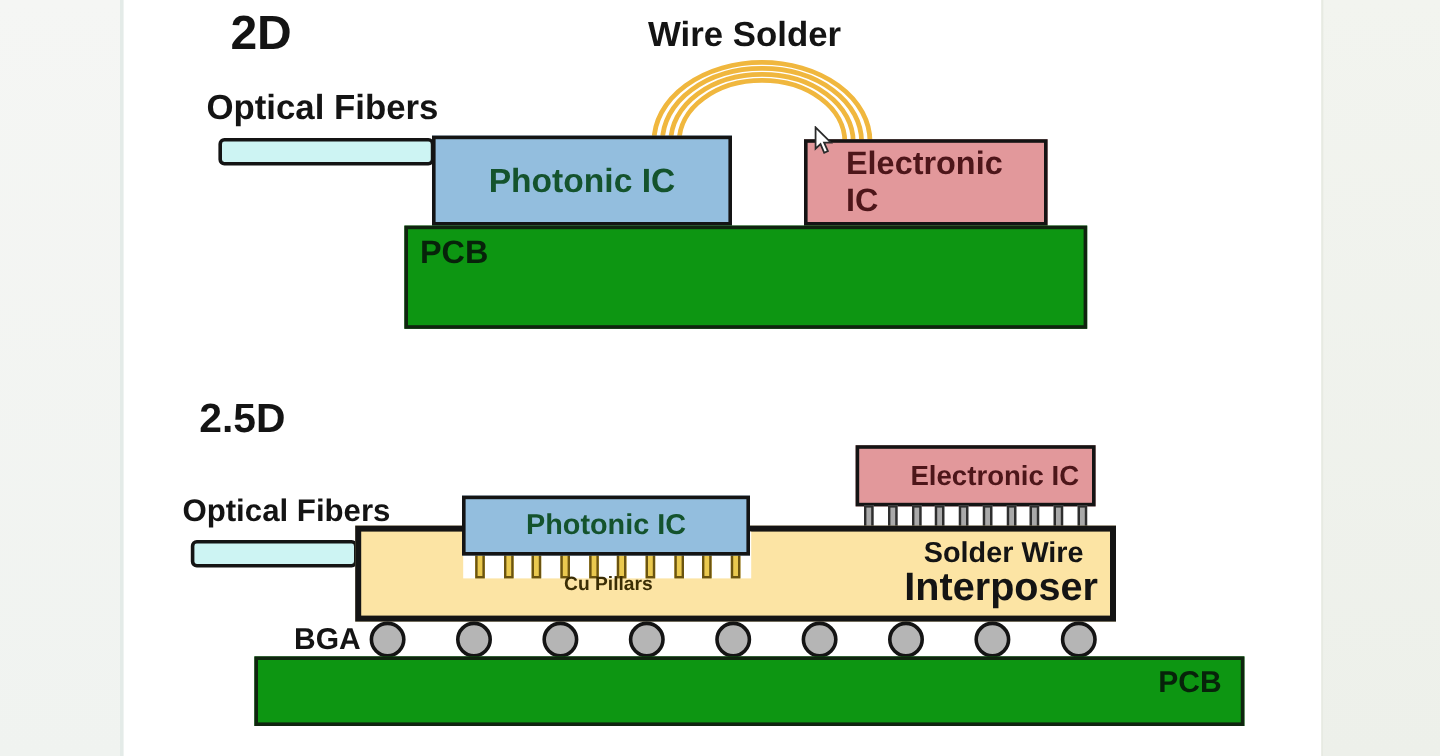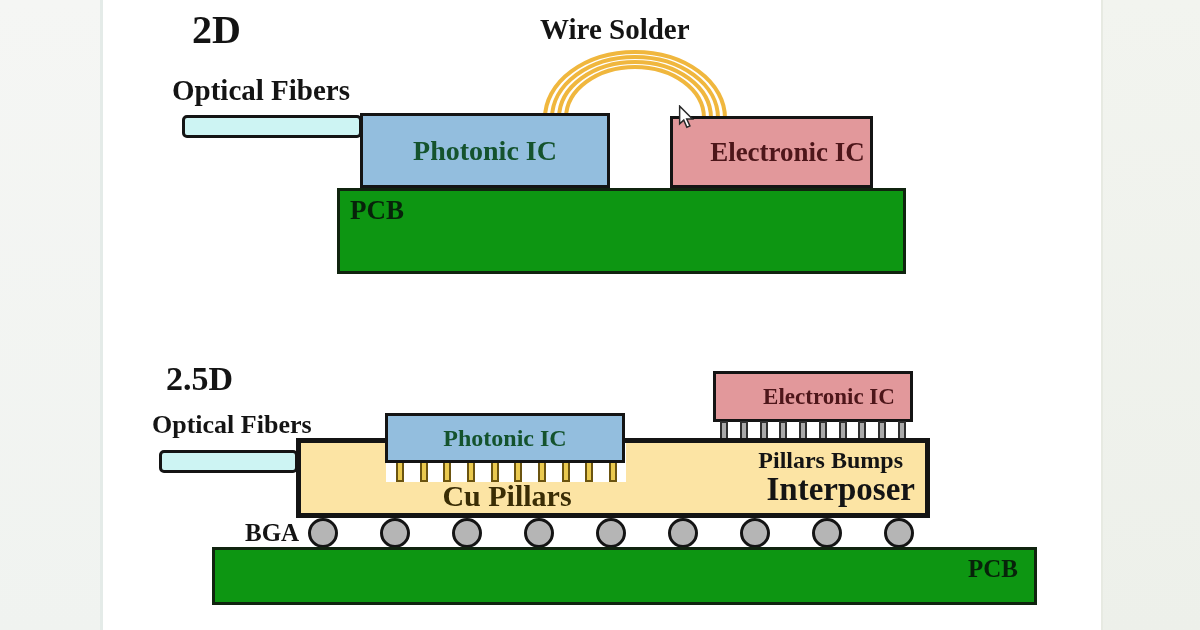--- a/index.html
+++ b/index.html
@@ -1,29 +1,29 @@
 <!DOCTYPE html>
 <html style="--pcb-green: #0d9612; --photonic-blue: #93bede; --electronic-pink: #e2989b; --fiber-cyan: #cdf4f3; --interposer-yellow: #fce4a4; --wire-gold: #f0b73e; --pillar-gold: #eac94f; --bump-gray: #a9a9a9; --bga-gray: #b5b5b5;"><head>
 <meta charset="utf-8">
 <style>
   html,body{margin:0;padding:0;background:#fff;}
   .stage{
     position:relative;width:1200px;height:630px;overflow:hidden;background:#ffffff;
-    font-family:Liberation Serif, serif;font-weight:bold;color:#141414;
+    font-family:Liberation Sans, sans-serif;font-weight:bold;color:#141414;
   }
   
   .strip{position:absolute;top:0;bottom:0;}
   .strip.left{left:0;width:100px;background:linear-gradient(to bottom,#f5f6f4,#f0f3f0);border-right:3px solid #e4ebe8;}
   .strip.right{left:1101px;width:99px;background:linear-gradient(to bottom,#f2f4ef,#edf0ea);border-left:2px solid #e7eae2;}
 
   .t{position:absolute;white-space:nowrap;}
   .title-2d{left:192px;top:6px;font-size:40px;}
   .wirebonds-label{left:540px;top:13px;font-size:29px;}
   .optfibers-label-2d{left:172px;top:74px;font-size:29px;}
-  .title-25d{left:166px;top:360px;font-size:34px;}
+  .title-25d{left:166px;top:330px;font-size:34px;}
   .optfibers-label-25d{left:152px;top:410px;font-size:26px;}
 
   .fiber{position:absolute;background:var(--fiber-cyan,#cdf4f3);border:3px solid #141414;border-radius:5px;box-sizing:border-box;}
   .fiber-2d{left:182px;top:115px;width:180px;height:23px;}
   .fiber-25d{left:159px;top:450px;width:139px;height:23px;}
 
   .chip{position:absolute;border:3px solid #141414;box-sizing:border-box;display:flex;align-items:center;justify-content:center;}
   .photonic{background:var(--photonic-blue,#93bede);color:#14532d;}
   .electronic{background:var(--electronic-pink,#e2989b);color:#4d161a;padding-left:32px;}
   .photonic-2d{left:360px;top:113px;width:250px;height:75px;font-size:28px;}
@@ -40,21 +40,21 @@
   .wirebonds-arcs{position:absolute;left:535px;top:44px;}
   .wirebonds-arcs path{fill:none;stroke:var(--wire-gold,#f0b73e);stroke-width:4;stroke-linecap:round;}
 
   .interposer{position:absolute;left:296px;top:438px;width:634px;height:80px;background:var(--interposer-yellow,#fce4a4);border:5px solid #141414;box-sizing:border-box;}
   .solder-bumps-label{position:absolute;right:22px;top:4px;font-size:24px;color:#141414;white-space:nowrap;}
   .interposer-label{position:absolute;right:10px;bottom:5px;font-size:33px;color:#141414;white-space:nowrap;}
 
   .recess{position:absolute;left:386px;top:443px;width:240px;height:39px;background:#ffffff;}
   .pillar-row{position:absolute;left:396px;top:459px;width:221px;height:23px;display:flex;justify-content:space-between;}
   .pillar{display:block;width:8px;height:100%;background:var(--pillar-gold,#eac94f);border:2px solid #6b5410;box-sizing:border-box;}
-  .cupillars-label{left:392px;top:479px;width:230px;text-align:center;font-size:30px;color:#3a2d05;}
+  .cupillars-label{left:392px;top:479px;width:230px;text-align:center;font-size:16px;color:#3a2d05;}
 
   .bump-row{position:absolute;left:720px;top:421px;width:186px;height:22px;display:flex;justify-content:space-between;}
   .bump{display:block;width:8px;height:100%;background:var(--bump-gray,#a9a9a9);border:2px solid #2e2e2e;box-sizing:border-box;}
 
   .bga-row{position:absolute;left:308px;top:518px;width:606px;height:31px;display:flex;justify-content:space-between;}
   .ball{display:block;width:30px;height:30px;border-radius:50%;background:var(--bga-gray,#b5b5b5);border:3px solid #141414;box-sizing:border-box;}
   .bga-label{left:245px;top:519px;font-size:25px;}
 
   .cursor{position:absolute;left:678px;top:105px;}
 </style>
@@ -108,21 +108,21 @@
       <i class="bump"></i>
       <i class="bump"></i>
       <i class="bump"></i>
       <i class="bump"></i>
       <i class="bump"></i>
       <i class="bump"></i>
       <i class="bump"></i>
     </div>
 
   <div class="interposer">
-    <span class="solder-bumps-label">Pillars Bumps</span>
+    <span class="solder-bumps-label">Solder Wire</span>
     <span class="interposer-label">Interposer</span>
   </div>
 
   <div class="recess"></div>
   <div class="pillar-row">
     <i class="pillar"></i>
   <i class="pillar"></i>
       <i class="pillar"></i>
       <i class="pillar"></i>
       <i class="pillar"></i>

